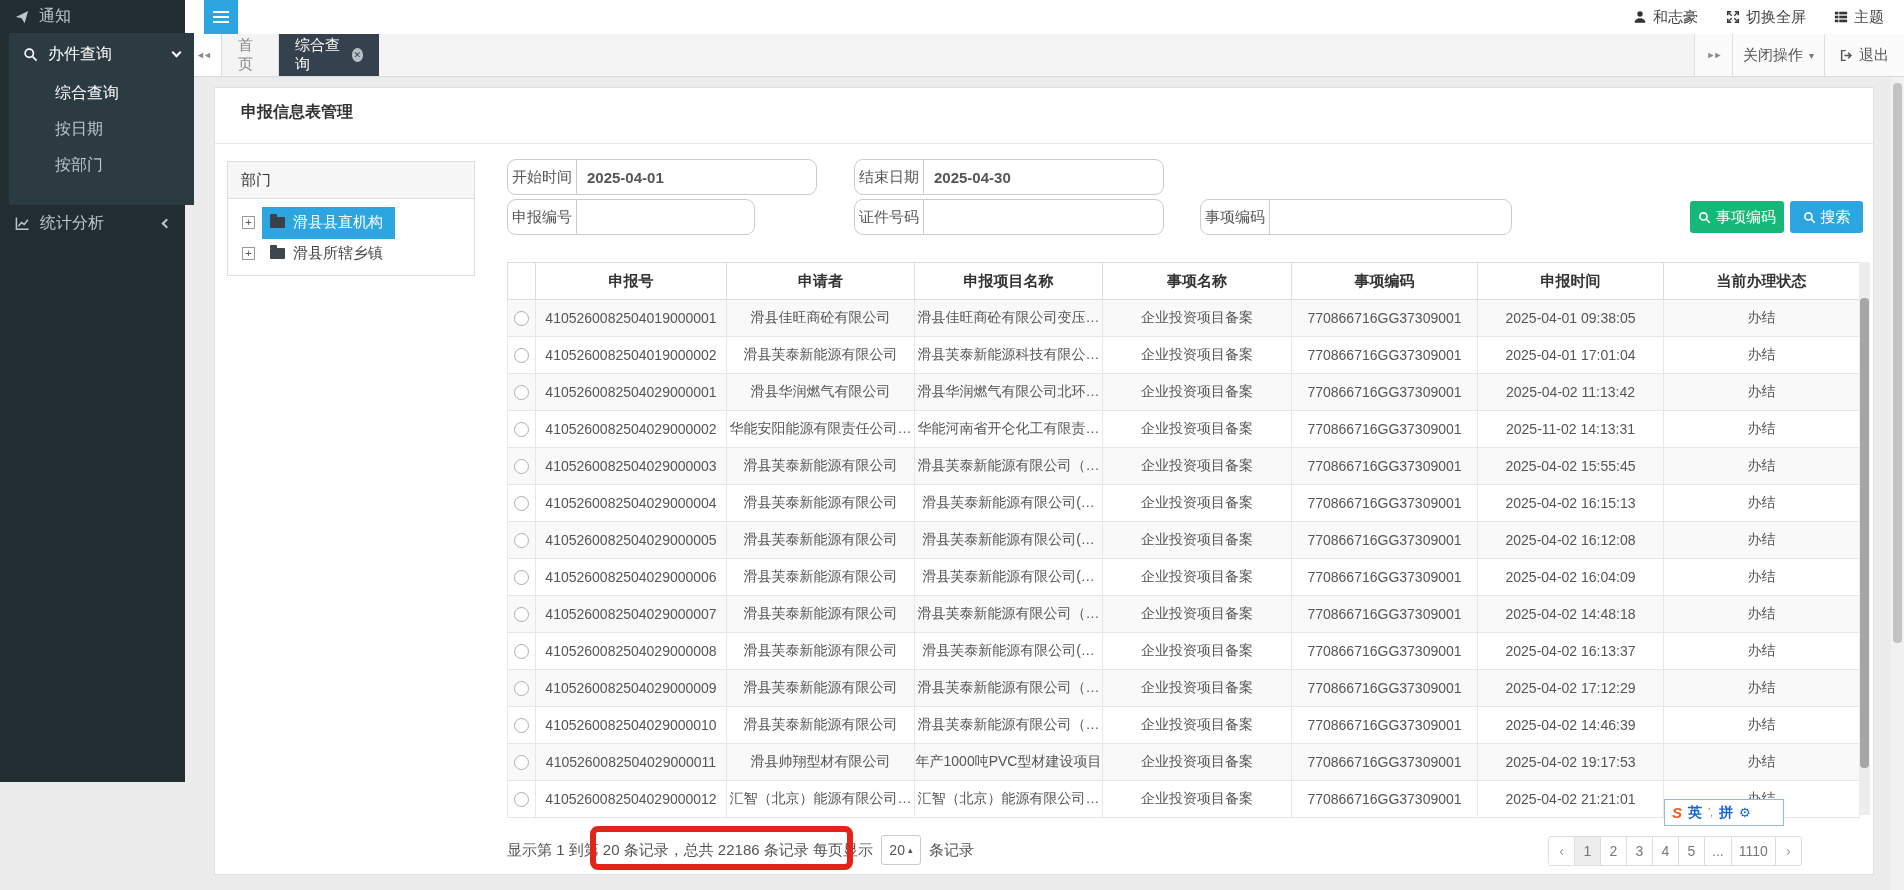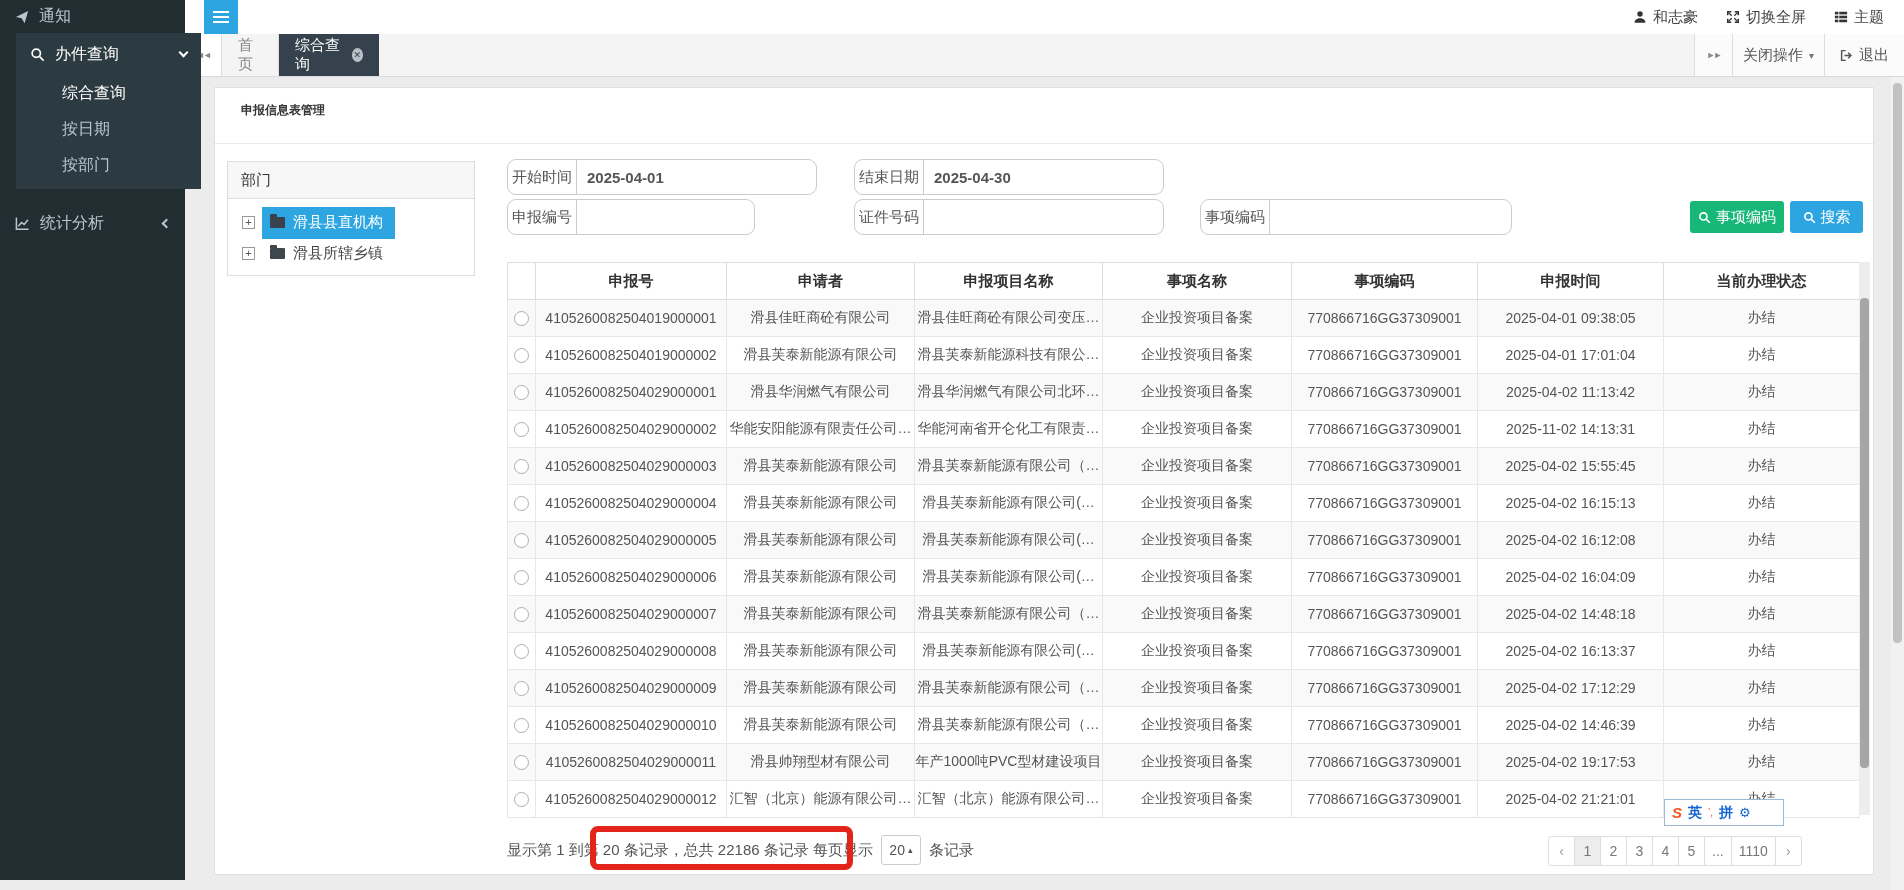--- a/index.html
+++ b/index.html
@@ -1,22 +1,22 @@
 <!DOCTYPE html>
 <html><head>
 <meta charset="utf-8">
 <style>
   * { margin:0; padding:0; box-sizing:border-box; }
   html,body { width:1904px; height:890px; overflow:hidden; font-family:"Liberation Sans","DejaVu Sans",sans-serif; background:#ececec; position:relative; }
 
   
-  .sidebar { position:absolute; left:0; top:0; width:185px; height:880px; background:#222d32; z-index:5; }
+  .sidebar { position:absolute; left:0; top:0; width:185px; height:782px; background:#222d32; z-index:5; }
   .side-row { display:flex; align-items:center; gap:10px; color:#b8c7ce; font-size:16px; padding:0 15px; }
   .notice-row { height:33px; }
-  .menu-group { position:absolute; left:16px; top:33px; width:185px; background:#2c3b41; padding-bottom:6px; }
+  .menu-group { position:absolute; left:9px; top:33px; width:185px; background:#2c3b41; padding-bottom:22px; }
   .menu-header { height:42px; color:#fff; font-size:16px; display:flex; align-items:center; gap:10px; padding:0 14px; cursor:pointer; }
   .menu-header .spacer { flex:1; }
   .submenu-item { height:36px; display:flex; align-items:center; padding-left:46px; font-size:16px; color:#b8c7ce; cursor:pointer; }
   .submenu-item.active { color:#fff; }
   .stats-row { position:absolute; left:0; top:205px; width:185px; height:36px; cursor:pointer; }
   .stats-row .spacer { flex:1; }
   .chev { display:inline-block; width:7px; height:7px; border-right:2px solid currentColor; border-bottom:2px solid currentColor; }
   .chev.down { transform:rotate(45deg); margin-top:-3px; }
   .chev.left { transform:rotate(135deg); }
   .icon { display:inline-flex; align-items:center; justify-content:center; }
@@ -40,21 +40,21 @@
   .tabbar-right { position:absolute; right:0; top:0; height:42px; display:flex; }
   .tr-cell { height:100%; display:flex; align-items:center; justify-content:center; gap:6px; background:#fbfbfb; border-left:1px solid #ddd; color:#555; font-size:15px; cursor:pointer; }
   .tr-cell.fwd { width:38px; color:#8a8a8a; font-size:9px; letter-spacing:-2px; }
   .tr-cell.ops { width:92px; }
   .tr-cell.exit { width:80px; }
   .caret-down { font-size:10px; color:#777; }
 
   
   .content { position:absolute; left:185px; top:77px; width:1719px; height:813px; background:#ececec; }
   .panel { position:absolute; left:29px; top:10px; width:1660px; height:788px; background:#fff; border:1px solid #e0e0e0; }
-  .panel-title { position:absolute; left:26px; top:14px; font-size:12px; color:#333; }
+  .panel-title { position:absolute; left:26px; top:14px; font-size:16px; color:#333; }
   .panel-divider { position:absolute; left:0; top:55px; width:100%; border-top:1px solid #e9e9e9; }
 
   
   .tree-panel { position:absolute; left:12px; top:73px; width:248px; height:115px; border:1px solid #ddd; background:#fff; }
   .tree-header { height:37px; background:#f7f7f7; border-bottom:1px solid #ddd; line-height:36px; padding-left:13px; font-size:15px; color:#333; }
   .tree-body { padding:8px 0 0 14px; }
   .tree-row { display:flex; align-items:center; height:31px; gap:7px; cursor:pointer; }
   .plusbox { width:13px; height:13px; border:1px solid #999; background:#fff; font-size:11px; line-height:11px; text-align:center; color:#555; }
   .folder { width:15px; height:11px; background:#3e464e; border-radius:1px; position:relative; flex:none; }
   .folder:before { content:''; position:absolute; top:-3px; left:0; width:7px; height:3px; background:#3e464e; border-radius:1px 1px 0 0; }

